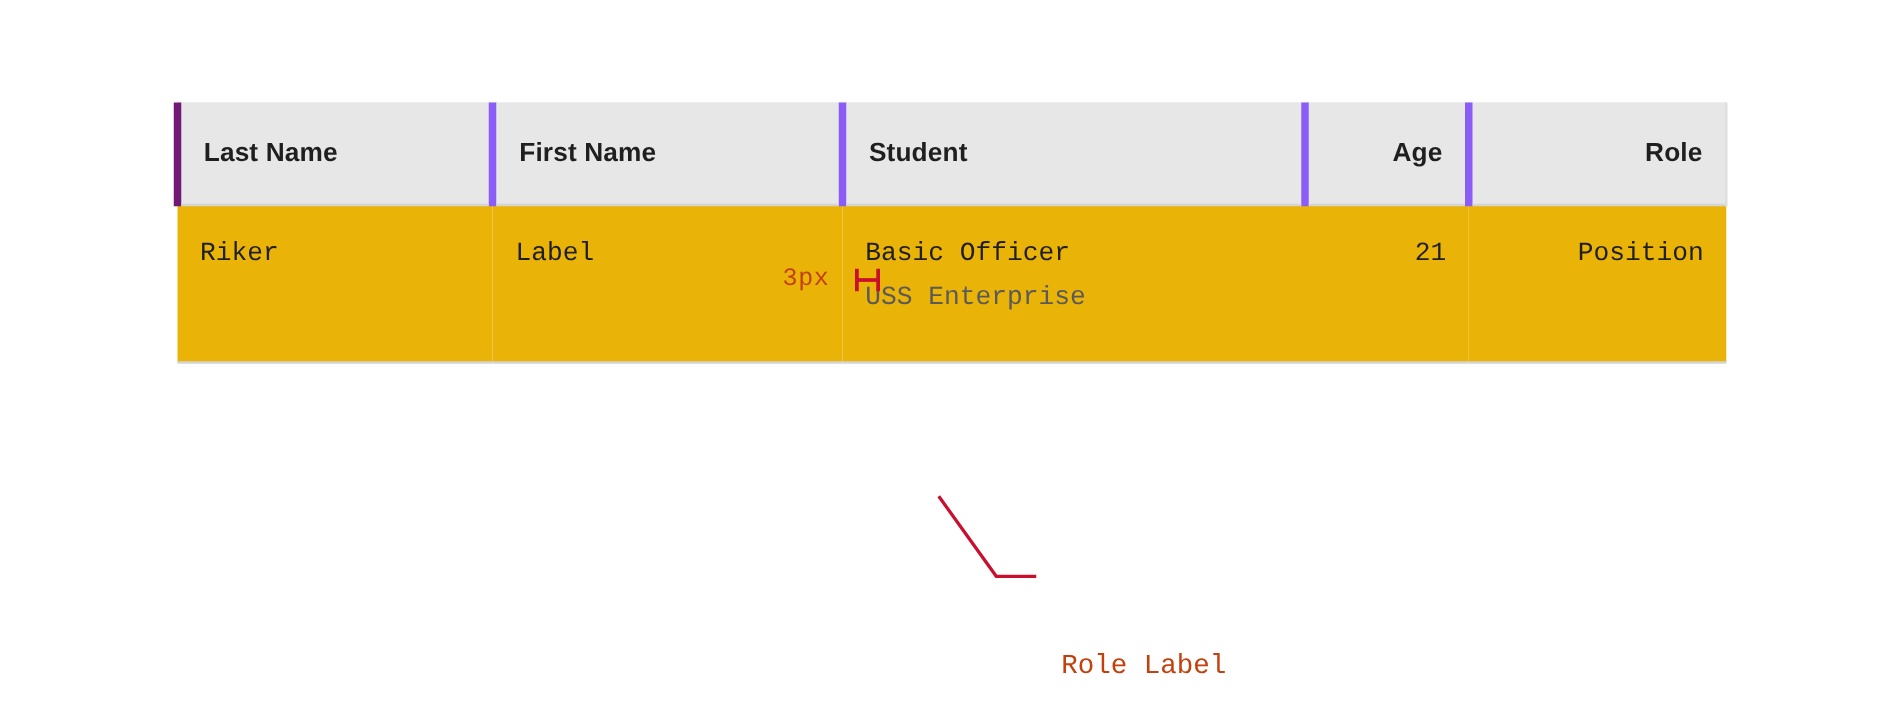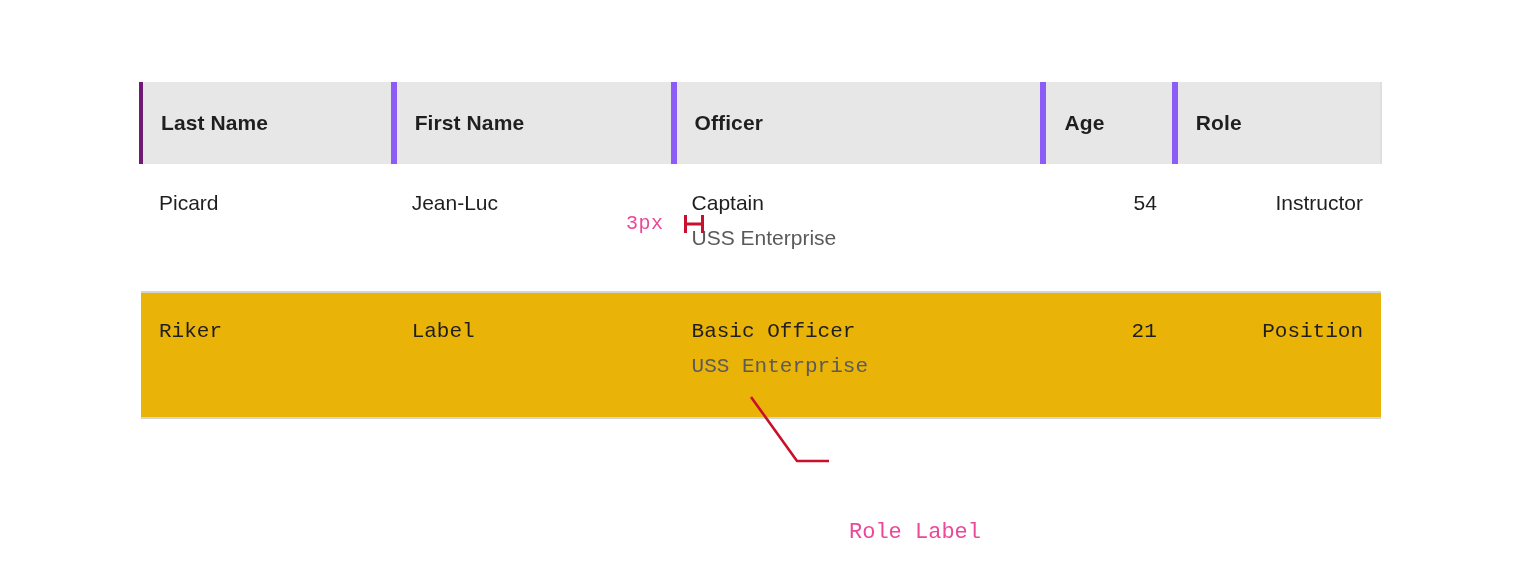--- a/index.html
+++ b/index.html
@@ -41,27 +41,27 @@
     height: 82px;
     padding: 0 18px;
     text-align: left;
     vertical-align: middle;
     border-left: 6px solid #8b5cf6;
     border-right: 0;
     box-sizing: border-box;
     letter-spacing: 0.1px;
   }
   thead th:first-child {
-    border-left: 4px solid #701a75;
+    border-left: 6px solid #701a75;
   }
   thead th:last-child {
     border-right: 2px solid #dedede;
   }
   thead th.num {
-    text-align: left;
+    text-align: right;
     margin-left: 40px;
   }
 
   
   tbody td {
     font-size: 21px;
     color: #1f1f1f;
     padding: 28px 18px 0 18px;
     vertical-align: top;
     box-sizing: border-box;
@@ -101,21 +101,21 @@
   
   .anno-layer {
     position: absolute;
     left: 0; top: 0;
     width: 1520px; height: 576px;
     pointer-events: none;
   }
   .anno-text {
     position: absolute;
     font-family: "Liberation Mono", monospace;
-    color: #ec4899;
+    color: #c2410c;
     white-space: pre;
   }
   #anno-3px {
     left: 626px;
     top: 212px;
     font-size: 20px;
     letter-spacing: 0.5px;
   }
   #anno-basic-label {
     left: 849px;
@@ -138,37 +138,27 @@
 </style>
 </head>
 <body>
 
 <div class="table-wrap">
   <table class="data-table">
     <thead>
       <tr>
         <th style="width:250px">Last Name</th>
         <th style="width:277px">First Name</th>
-        <th style="width:366px">Officer</th>
+        <th style="width:366px">Student</th>
         <th class="num" style="width:130px">Age</th>
         <th class="num" style="width:204px">Role</th>
       </tr>
     </thead>
     <tbody>
 
-      <tr class="row-odd">
-        <td>Picard</td>
-        <td>Jean-Luc</td>
-        <td>
-          <span class="cell-primary">Captain</span>
-          <span class="cell-secondary">USS Enterprise</span>
-        </td>
-        <td class="num">54</td>
-        <td class="num">Instructor</td>
-      </tr>
 
       <tr class="row-even">
         <td>Riker</td>
         <td>Label</td>
         <td>
           <span class="cell-primary">Basic Officer</span>
           <span class="cell-secondary">USS Enterprise</span>
         </td>
         <td class="num">21</td>
         <td class="num">Position</td>

